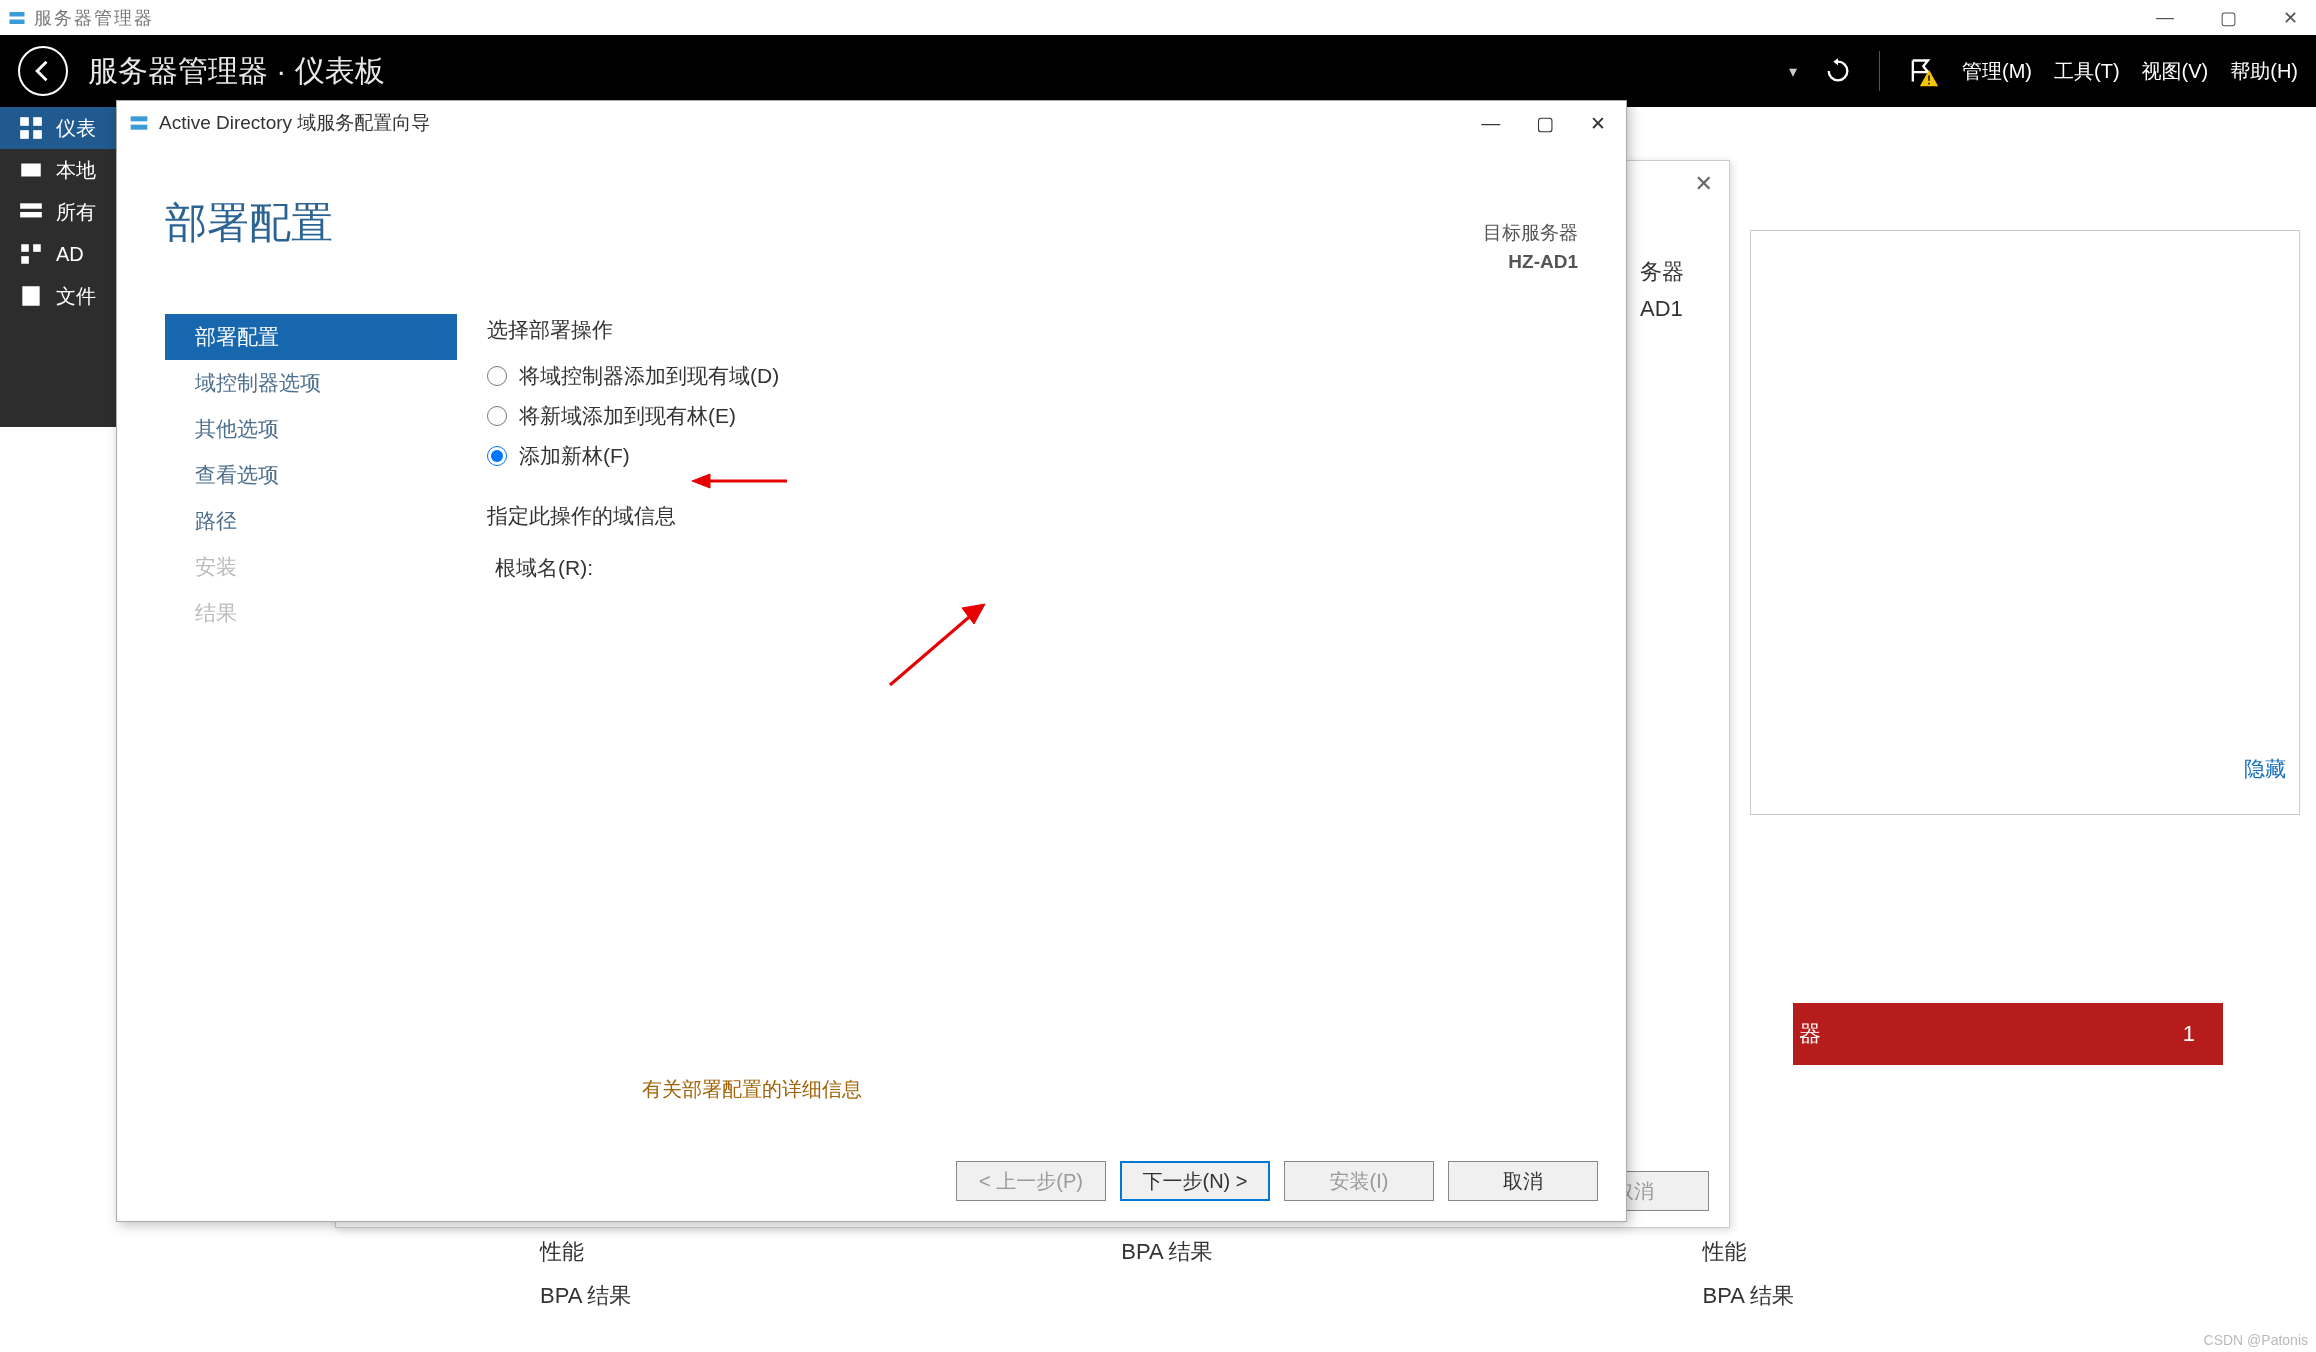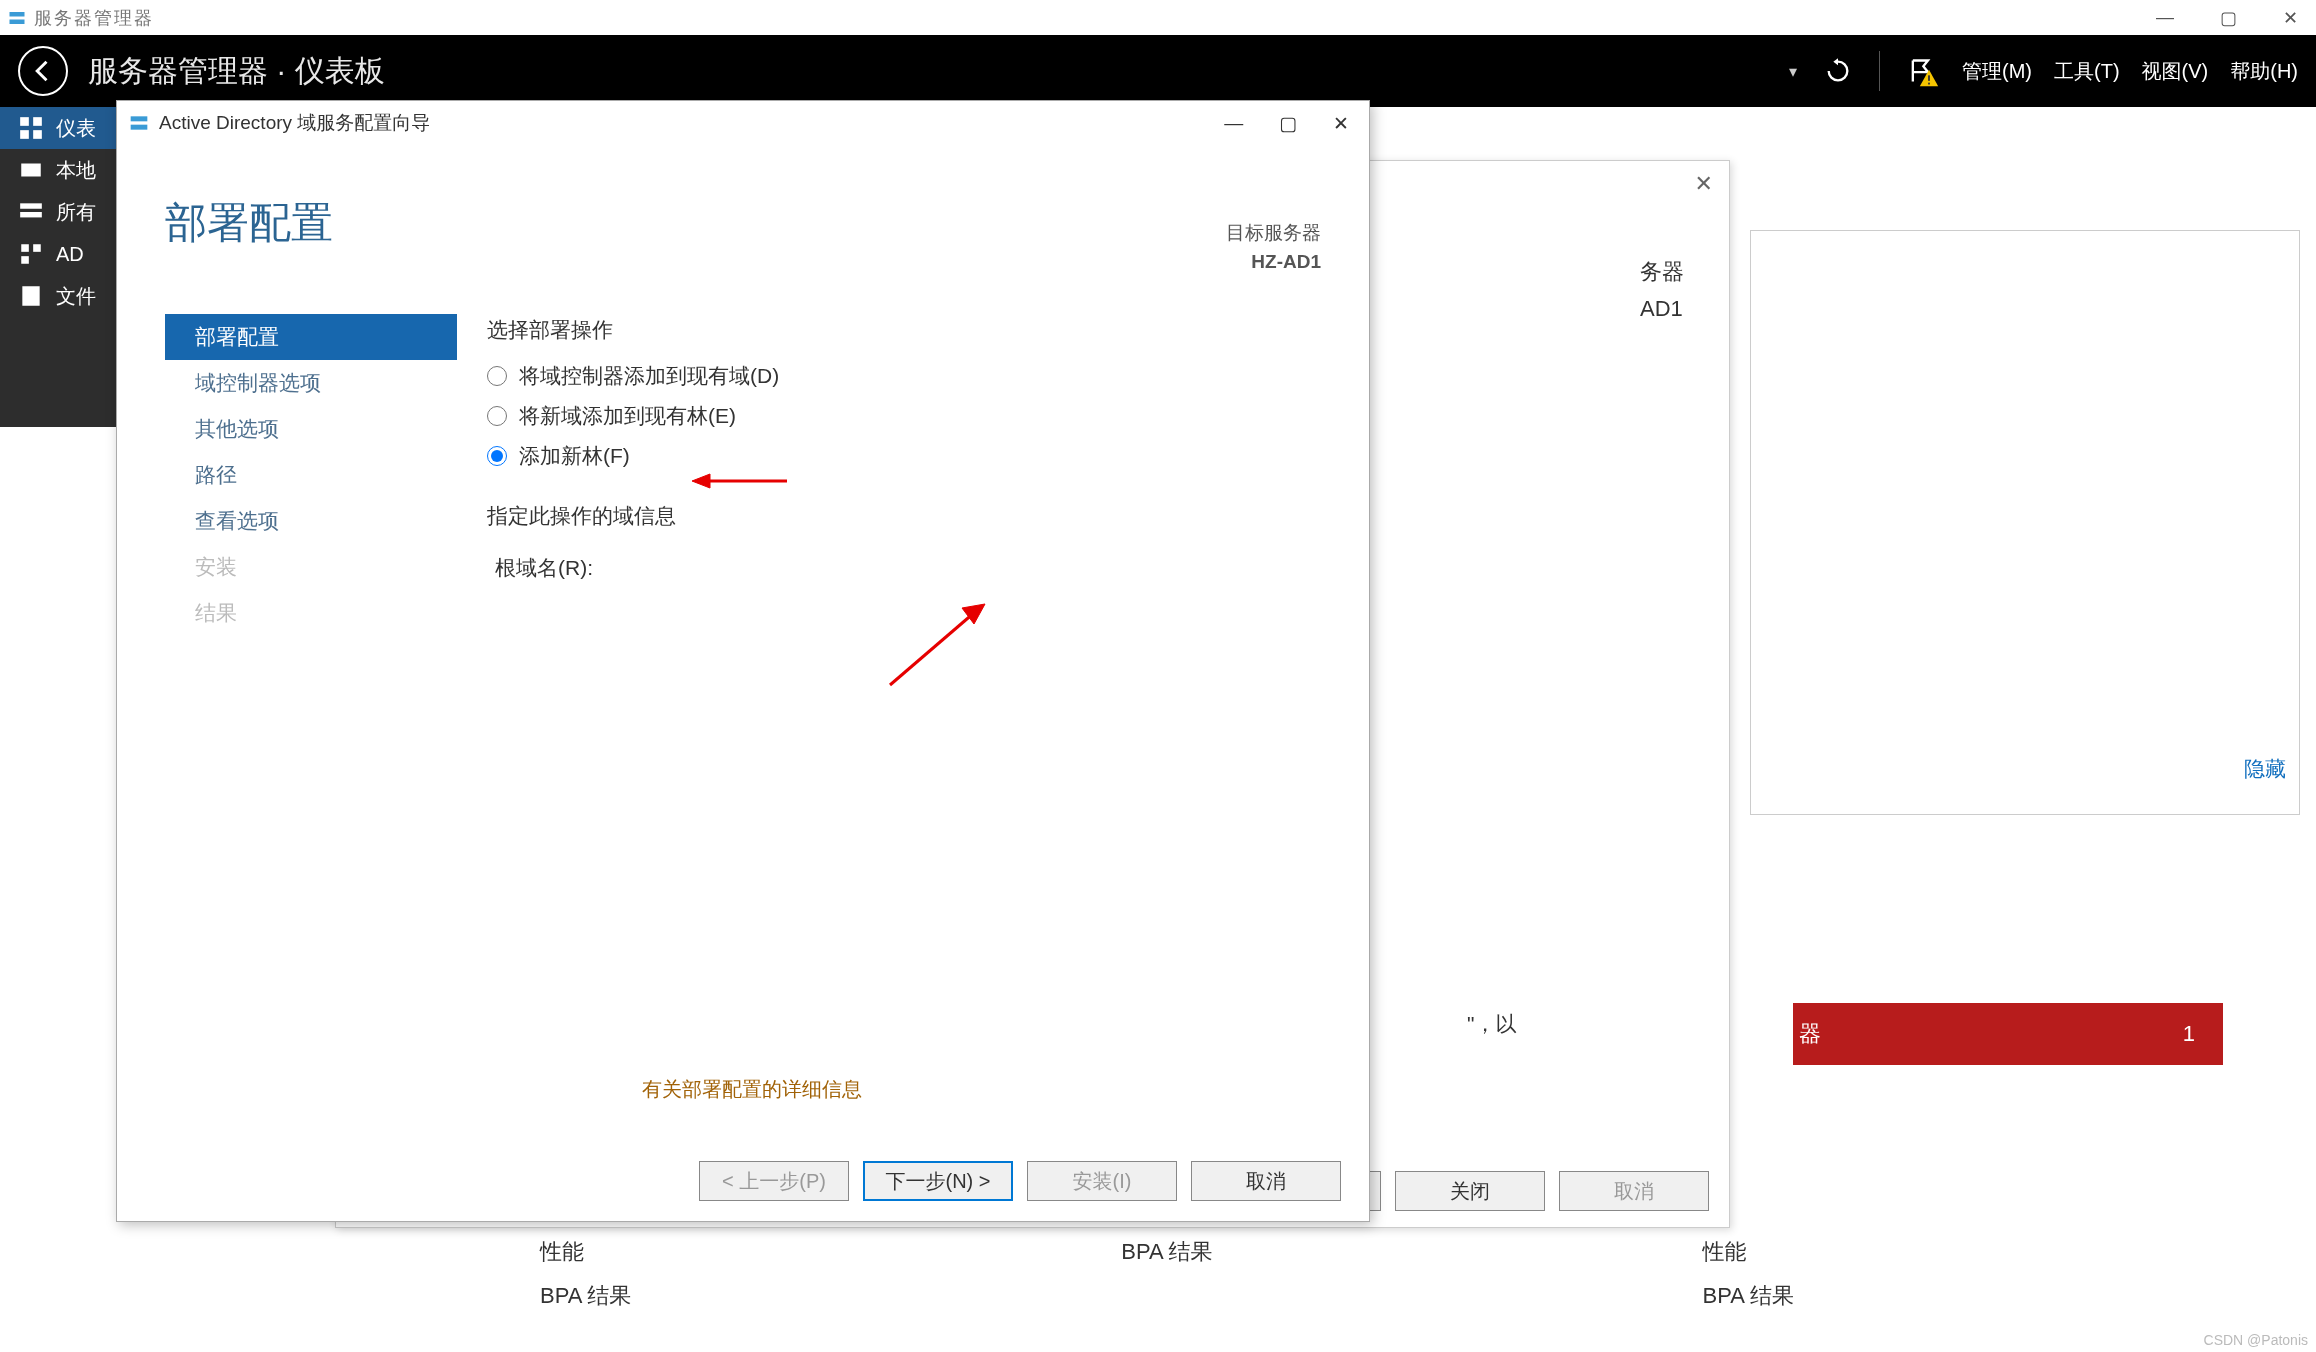--- a/index.html
+++ b/index.html
@@ -34,21 +34,21 @@
   .red-bar { position: absolute; left: 1793px; top: 1003px; width: 430px; height: 62px; background: #b71c1c; color: #fff; display: flex; align-items: center; justify-content: flex-end; padding-right: 28px; font-size: 22px; }
 
   
   .sub-dialog { position: absolute; left: 335px; top: 160px; width: 1395px; height: 1068px; background: #fff; border: 1px solid #ccc; box-shadow: 2px 2px 8px rgba(0,0,0,0.15); }
   .sub-dialog-close { position: absolute; right: 16px; top: 10px; font-size: 22px; color: #666; }
   .sub-dialog-bottom { position: absolute; bottom: 16px; right: 20px; display: flex; gap: 14px; }
   .btn { min-width: 150px; height: 40px; border: 1px solid #888; background: #f0f0f0; display: flex; align-items: center; justify-content: center; font-size: 20px; color: #333; padding: 0 18px; }
   .btn.disabled { color: #999; }
 
   
-  .wizard { position: absolute; left: 116px; top: 100px; width: 1254px; height: 1122px; background: #fff; border: 1px solid #aaa; box-shadow: 3px 3px 12px rgba(0,0,0,0.25); z-index: 10; }
+  .wizard { position: absolute; left: 116px; top: 100px; width: 1511px; height: 1122px; background: #fff; border: 1px solid #aaa; box-shadow: 3px 3px 12px rgba(0,0,0,0.25); z-index: 10; }
   .wizard-title { height: 44px; display: flex; align-items: center; padding: 0 12px; }
   .wizard-title .w-icon { width: 20px; height: 20px; margin-right: 10px; }
   .wizard-title .w-text { font-size: 19px; color: #333; }
   .wizard-title .w-ctrls { margin-left: auto; display: flex; gap: 36px; font-size: 19px; color: #333; padding-right: 8px;}
   .wizard-head { padding: 50px 48px 20px 48px; display: flex; }
   .wizard-head h1 { font-size: 42px; font-weight: 300; color: #2b6492; }
   .wizard-head .srv { margin-left: auto; text-align: right; font-size: 19px; color: #555; line-height: 1.5; margin-top: 24px; }
   .wizard-body { display: flex; padding: 0 0 0 0; }
   .wizard-nav { width: 340px; padding-top: 18px; padding-left: 48px;}
   .wizard-nav-item { height: 46px; display: flex; align-items: center; padding-left: 30px; font-size: 21px; color: #4d6f8e; }
@@ -218,22 +218,22 @@
     <div class="srv">
       <div>目标服务器</div>
       <div style="font-weight:bold">HZ-AD1</div>
     </div>
   </div>
   <div class="wizard-body">
     <div class="wizard-nav">
       <div class="wizard-nav-item active">部署配置</div>
       <div class="wizard-nav-item">域控制器选项</div>
       <div class="wizard-nav-item">其他选项</div>
+      <div class="wizard-nav-item">查看选项</div>
       <div class="wizard-nav-item">路径</div>
-      <div class="wizard-nav-item">查看选项</div>
       <div class="wizard-nav-item disabled">安装</div>
       <div class="wizard-nav-item disabled">结果</div>
     </div>
     <div class="wizard-content">
       <div class="wizard-content-label">选择部署操作</div>
       <div class="radio-row">
         <input type="radio" name="op" style="">
         <span>将域控制器添加到现有域(D)</span>
       </div>
       <div class="radio-row">

